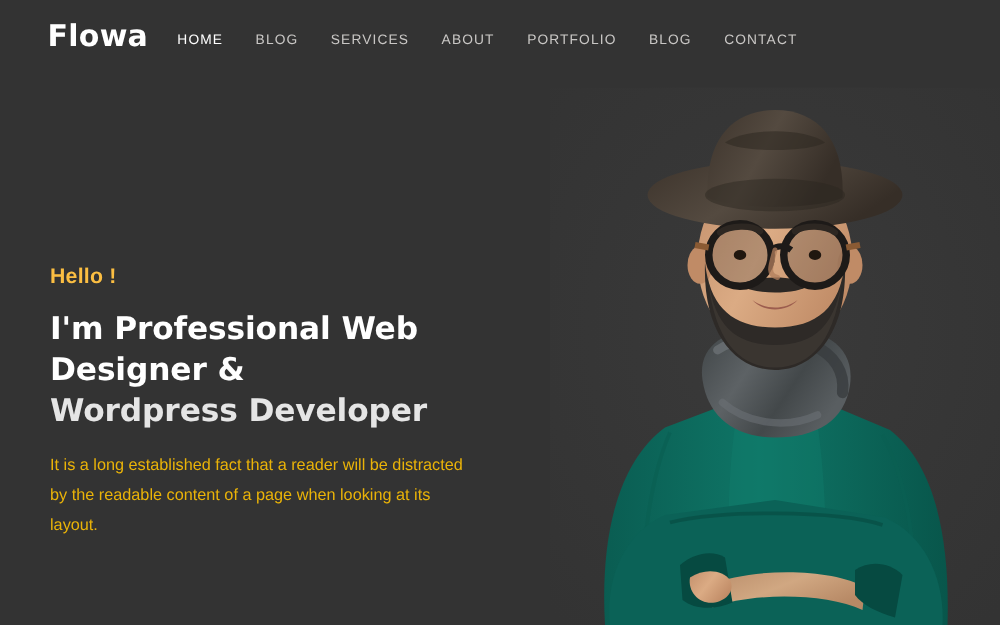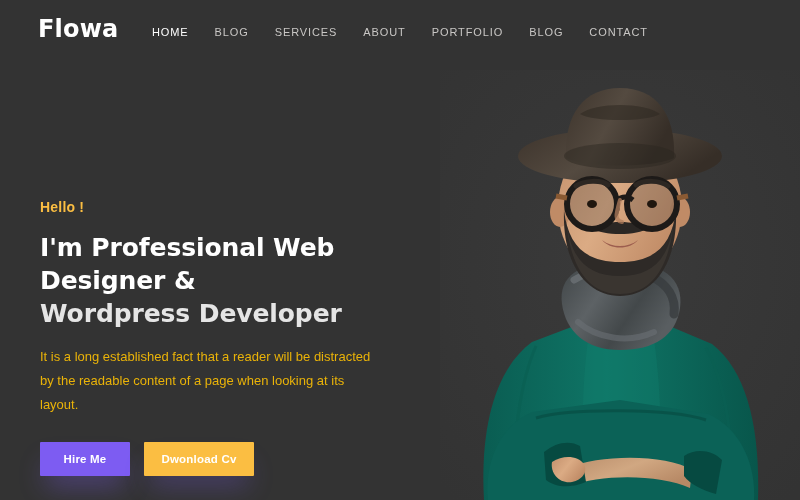--- a/index.html
+++ b/index.html
@@ -40,21 +40,21 @@
     top: 17px;
     font-size: 24px;
     font-weight: 700;
     color: #ffffff;
     letter-spacing: 0.2px;
     line-height: 1;
     font-family: "DejaVu Sans", sans-serif;
   }
   .nav {
     position: absolute;
-    right: 36px;
+    right: 46px;
     top: 24px;
     display: flex;
     align-items: center;
     gap: 0px;
     justify-content: flex-end;
   }
   .nav-item {
     font-size: 11px;
     letter-spacing: 0.9px;
     color: #c9c7c5;
@@ -68,25 +68,25 @@
 
   
   .hero {
     position: absolute;
     left: 40px;
     top: 200px;
     width: 400px;
     z-index: 20;
   }
   .hello {
-    font-size: 14px;
+    font-size: 17px;
     font-weight: 700;
     color: #fbbe42;
     letter-spacing: 0.2px;
-    margin: 0 0 17px 0;
+    margin: 12px 0 17px 0;
     line-height: 1;
   }
   .headline {
     margin: 0;
     font-size: 25px;
     font-weight: 700;
     line-height: 33px;
     color: #ffffff;
     letter-spacing: -0.1px;
     font-family: "DejaVu Sans", sans-serif;
@@ -162,24 +162,20 @@
     </nav>
   </div>
 
   <div class="hero">
     <p class="hello">Hello !</p>
     <h1 class="headline">
       <span>I'm Professional Web Designer &amp;</span>
       <span class="accent">Wordpress Developer</span>
     </h1>
     <p class="lede">It is a long established fact that a reader will be distracted by the readable content of a page when looking at its layout.</p>
-    <div class="actions">
-      <button class="btn btn-hire">Hire Me</button>
-      <button class="btn btn-cv">Dwonload Cv</button>
-    </div>
   </div>
 
   <div class="portrait">
     <svg viewBox="0 0 360 430" xmlns="http://www.w3.org/2000/svg">
       <defs>
         <linearGradient id="swGrad" x1="0" y1="0" x2="1" y2="0">
           <stop offset="0%" stop-color="#0a5d52"></stop>
           <stop offset="45%" stop-color="#0f7566"></stop>
           <stop offset="100%" stop-color="#08564b"></stop>
         </linearGradient>

